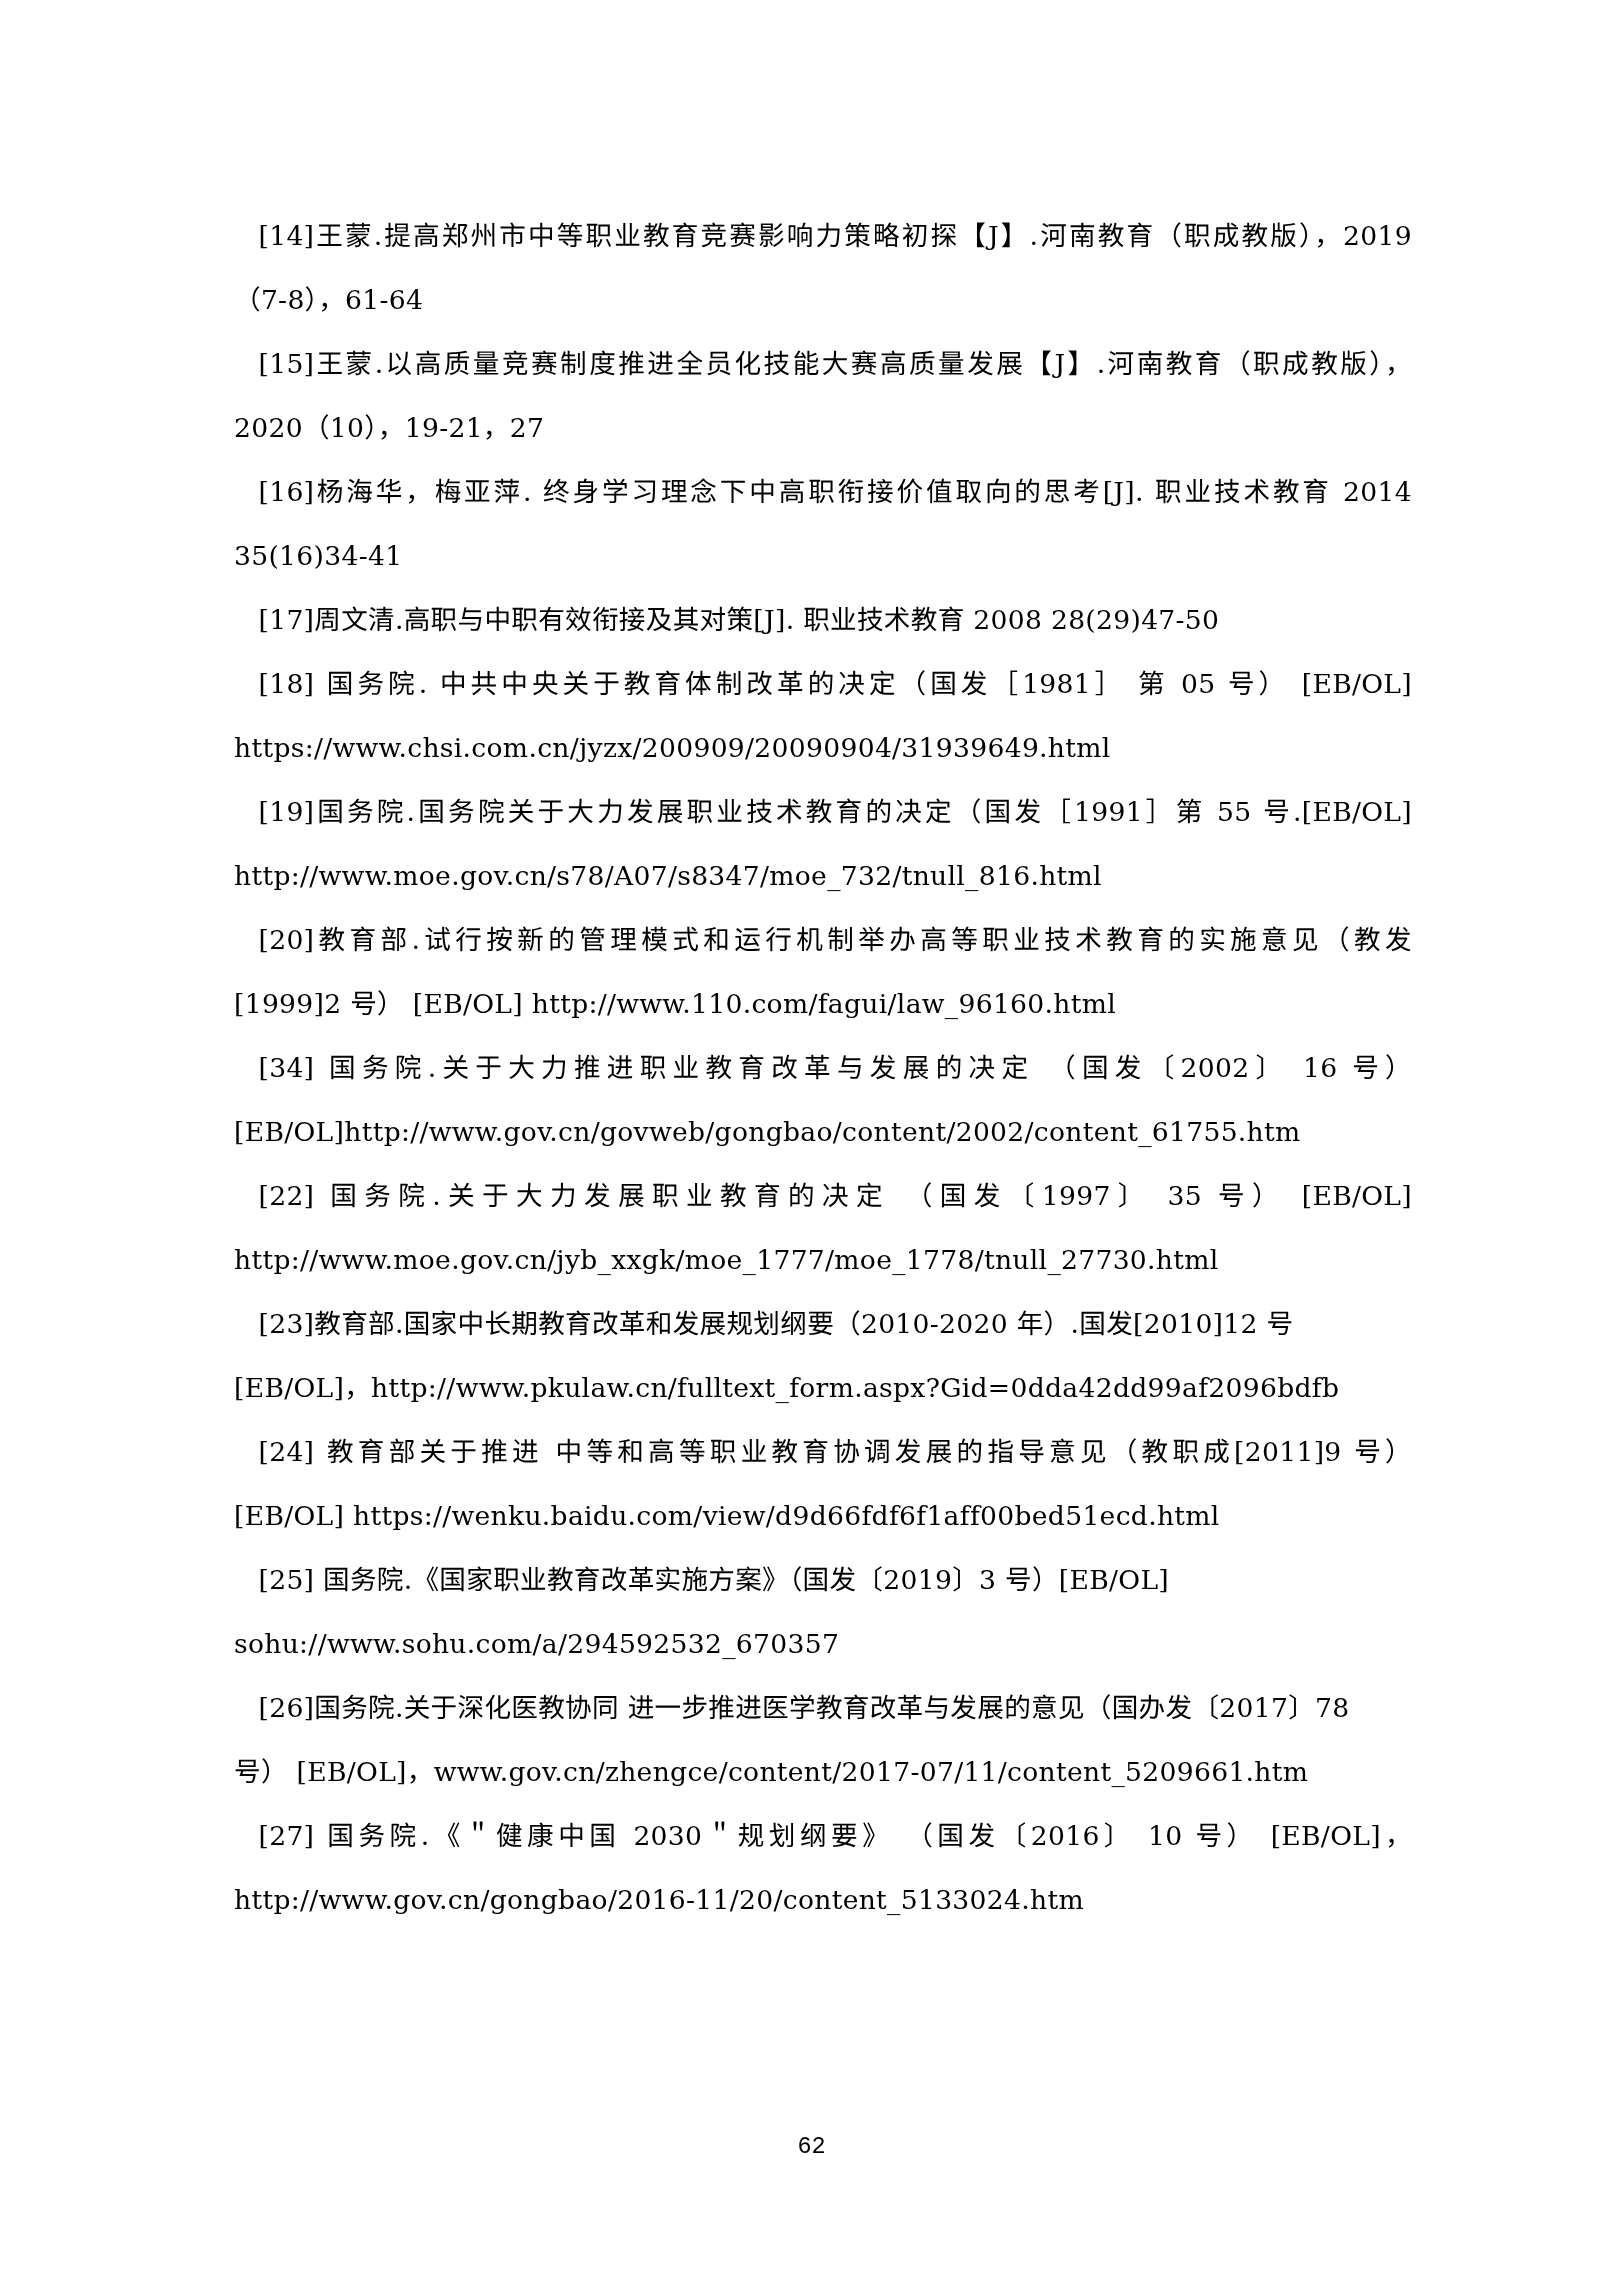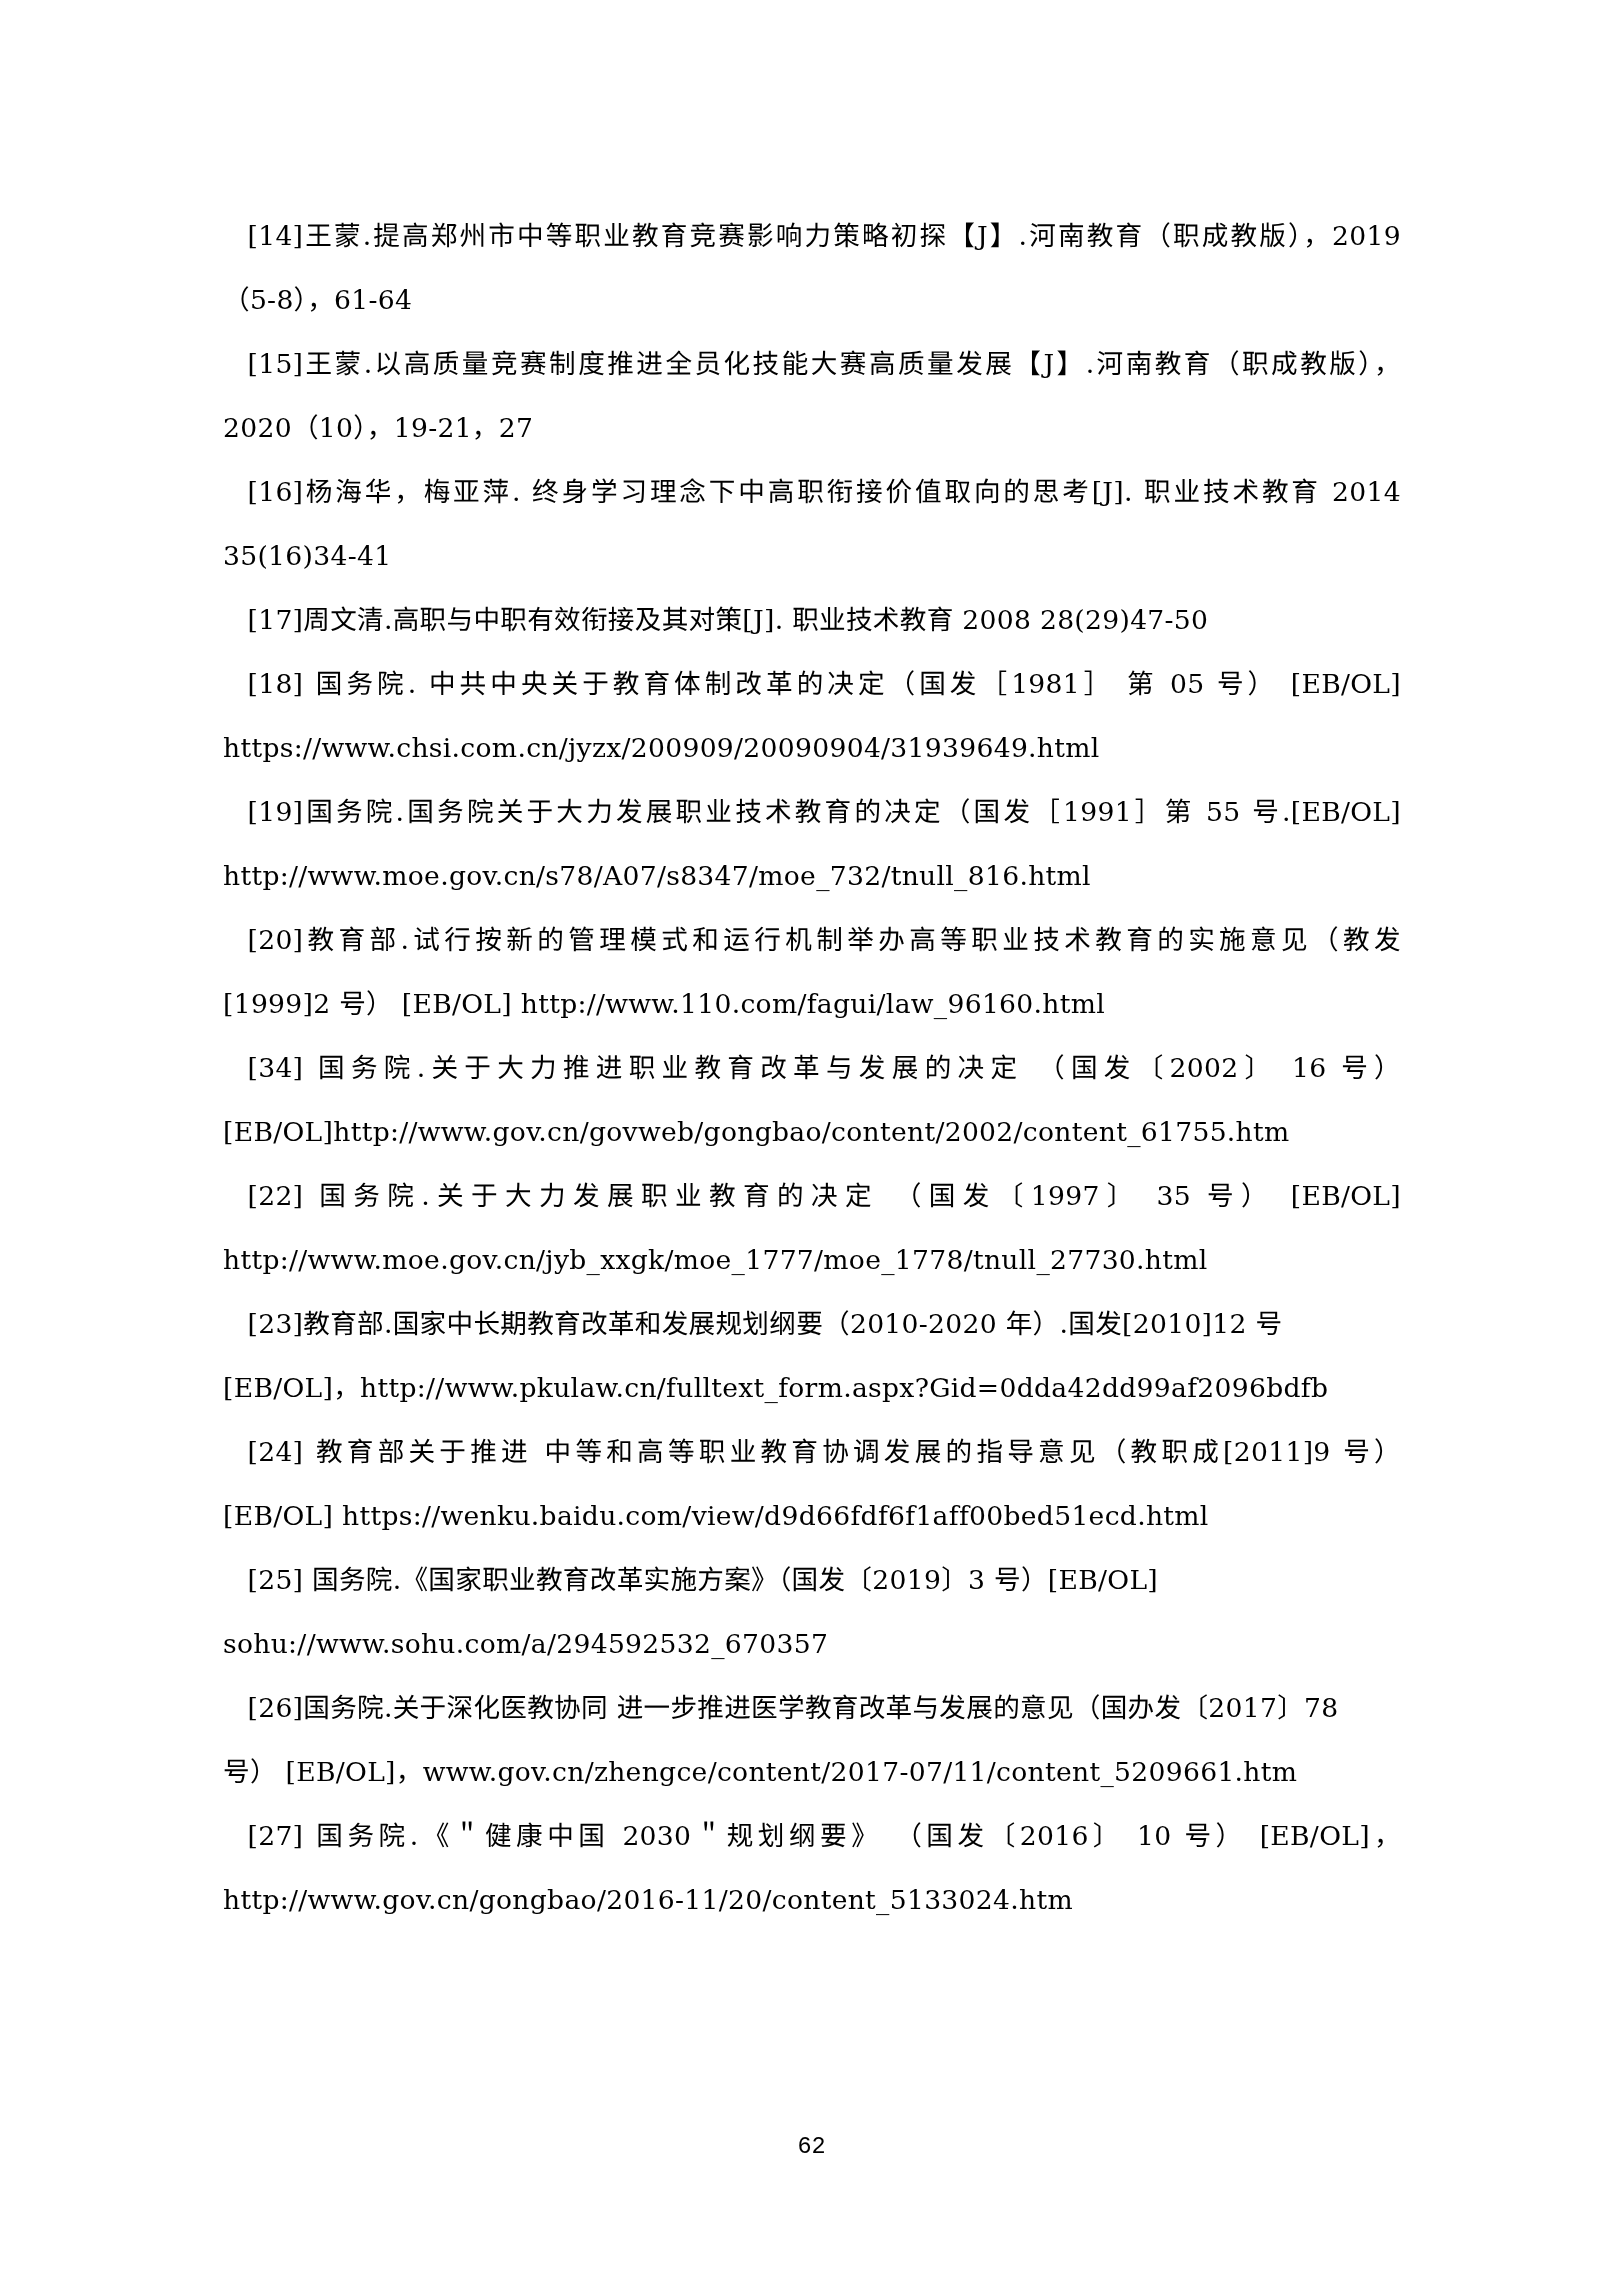--- a/index.html
+++ b/index.html
@@ -7,21 +7,21 @@
     position:relative;
     width:1623px;
     height:2295px;
     background:#ffffff;
     color:#000000;
     font-family:"DejaVu Serif","Liberation Serif",serif;
     overflow:hidden;
   }
   .text-block{
     position:absolute;
-    left:223px;
+    left:234px;
     top:204px;
     width:1178px;
     font-size:26.6px;
     line-height:64px;
   }
   .ln{
     height:64px;
     white-space:nowrap;
     overflow:hidden;
     letter-spacing:0.3px;
@@ -43,21 +43,21 @@
     line-height:1.2;
     color:#000000;
   }
 </style>
 </head>
 <body>
 
 <div class="page">
   <div class="text-block">
       <div class="ln indent just">[14]王蒙.提高郑州市中等职业教育竞赛影响力策略初探【J】.河南教育（职成教版），2019</div>
-      <div class="ln">（5-8），61-64</div>
+      <div class="ln">（7-8），61-64</div>
       <div class="ln indent just">[15]王蒙.以高质量竞赛制度推进全员化技能大赛高质量发展【J】.河南教育（职成教版），</div>
       <div class="ln">2020（10），19-21，27</div>
       <div class="ln indent just">[16]杨海华，梅亚萍. 终身学习理念下中高职衔接价值取向的思考[J]. 职业技术教育 2014</div>
       <div class="ln">35(16)34-41</div>
       <div class="ln indent">[17]周文清.高职与中职有效衔接及其对策[J]. 职业技术教育 2008 28(29)47-50</div>
       <div class="ln indent just">[18] 国务院. 中共中央关于教育体制改革的决定（国发［1981］ 第 05 号） [EB/OL]</div>
       <div class="ln">https://www.chsi.com.cn/jyzx/200909/20090904/31939649.html</div>
       <div class="ln indent just">[19]国务院.国务院关于大力发展职业技术教育的决定（国发［1991］第 55 号.[EB/OL]</div>
       <div class="ln">http://www.moe.gov.cn/s78/A07/s8347/moe_732/tnull_816.html</div>
       <div class="ln indent just">[20]教育部.试行按新的管理模式和运行机制举办高等职业技术教育的实施意见（教发</div>

